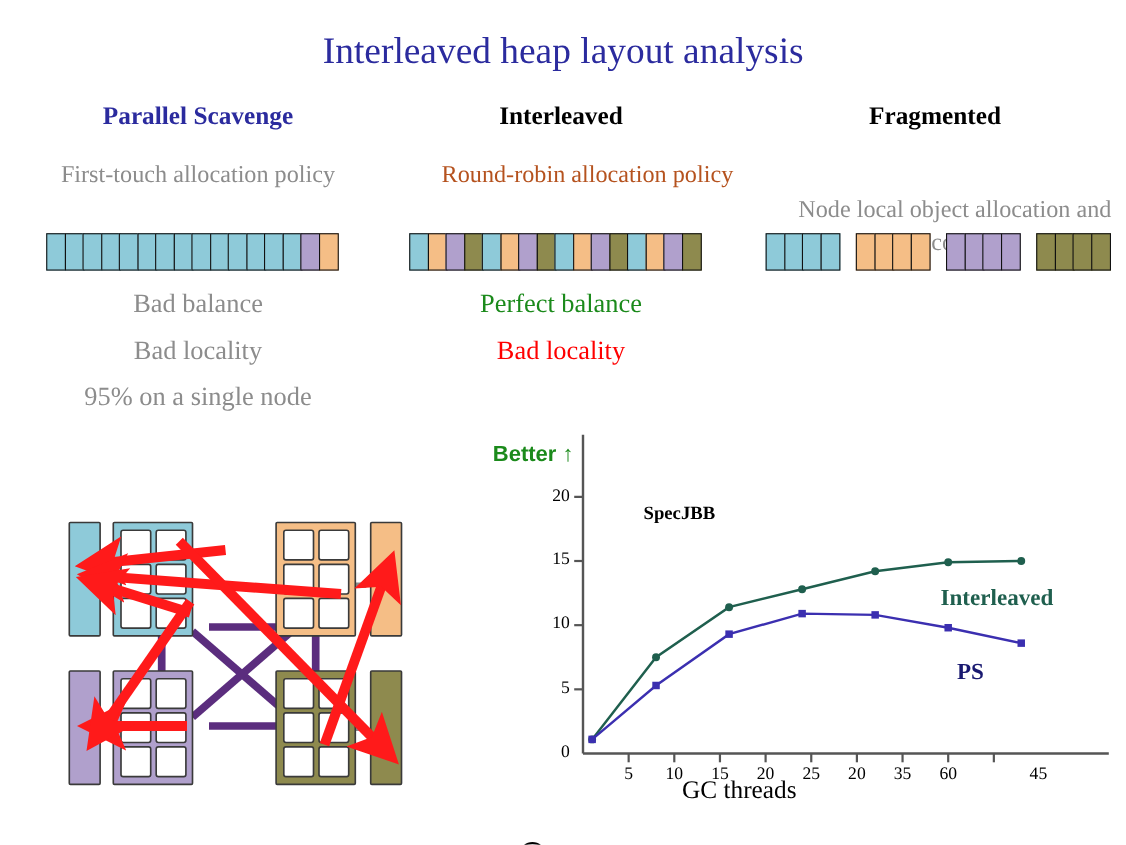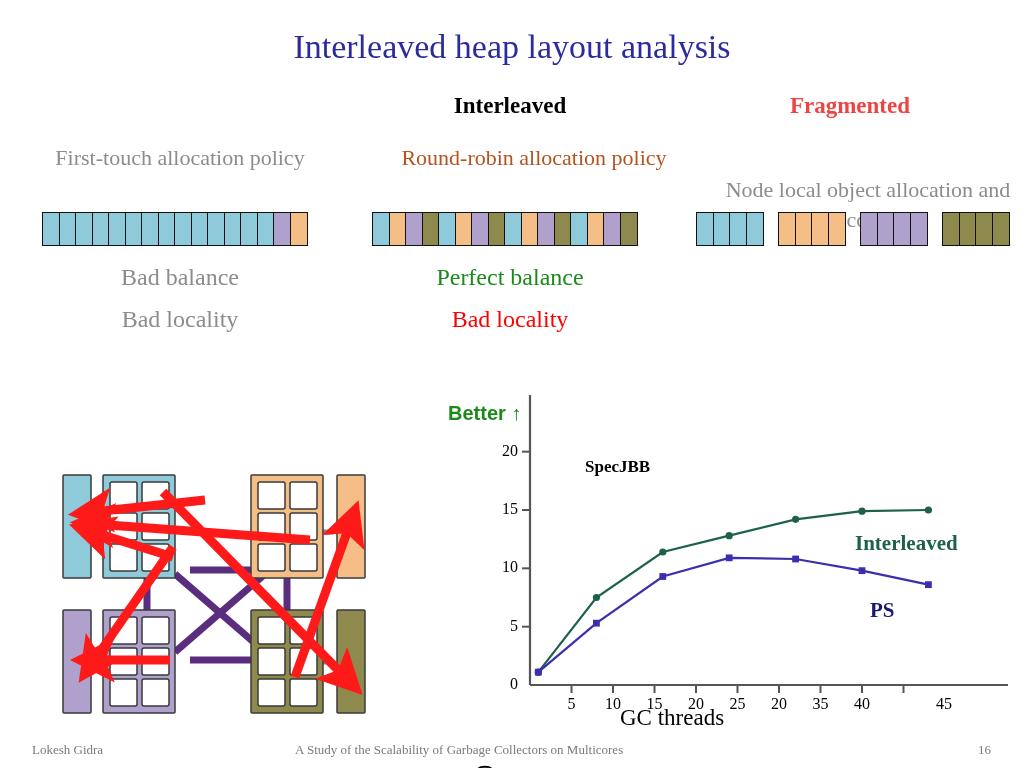--- a/index.html
+++ b/index.html
@@ -126,22 +126,23 @@
   #footer .f-center { position: absolute; left: 295px; top: 0; }
   #footer .f-page   { position: absolute; left: 978px; top: 0; }
 </style>
 </head>
 <body>
 
 <div class="slide">
 
   <div id="title" style="color: rgb(43, 43, 158);">Interleaved heap layout analysis</div>
 
+  <div class="col-head" id="head-ps" style="color: rgb(43, 43, 158);">Parallel Scavenge</div>
   <div class="col-head" id="head-int" style="color: rgb(0, 0, 0);">Interleaved</div>
-  <div class="col-head" id="head-frag" style="color: #ef4444;">Fragmented</div>
+  <div class="col-head" id="head-frag" style="color: #000000;">Fragmented</div>
 
   <div class="col-sub" id="sub-ps" style="color: rgb(140, 140, 140);">First-touch allocation policy</div>
   <div class="col-sub" id="sub-int" style="color: rgb(181, 82, 30); margin-left: 24px;">Round-robin allocation policy</div>
   <div class="col-sub" id="sub-frag" style="color: rgb(140, 140, 140);">Node local object allocation and copy</div>
 
   <div class="heap" id="heap-ps">
       <div class="grp" style="margin-right: 0px;">
         <div class="cell" style="background: rgb(142, 202, 217);"></div>
         <div class="cell" style="background: rgb(142, 202, 217);"></div>
         <div class="cell" style="background: rgb(142, 202, 217);"></div>
@@ -203,20 +204,21 @@
         <div class="cell" style="background: rgb(142, 138, 78);"></div>
         <div class="cell" style="background: rgb(142, 138, 78);"></div>
         <div class="cell" style="background: rgb(142, 138, 78);"></div>
         <div class="cell" style="background: rgb(142, 138, 78);"></div>
       </div>
     </div>
 
   <div class="bullets" id="bul-ps">
     <div class="l1" style="color: rgb(140, 140, 140);">Bad balance</div>
     <div class="l2" style="color: rgb(140, 140, 140);">Bad locality</div>
+    <div class="l3" style="color: rgb(140, 140, 140);">95% on a single node</div>
   </div>
   <div class="bullets" id="bul-int">
     <div class="l1" style="color: rgb(27, 138, 27);">Perfect balance</div>
     <div class="l2" style="color: rgb(255, 0, 0);">Bad locality</div>
   </div>
 
   <div id="numa">
     <svg width="340" height="275" viewBox="0 0 340 275" xmlns="http://www.w3.org/2000/svg">
       <defs>
         <marker id="redarrow" markerWidth="5" markerHeight="5" refX="2.2" refY="2.5" orient="auto" markerUnits="strokeWidth">
@@ -355,23 +357,18 @@
       <div class="tick-label" style="left: 486px; top: 558.333px; width: 32px; text-align: right;">10</div>
       <div class="tick-label" style="left: 486px; top: 500px; width: 32px; text-align: right;">15</div>
       <div class="tick-label" style="left: 486px; top: 441.667px; width: 32px; text-align: right;">20</div>
       <div class="tick-label" style="left: 555.5px; top: 695px; width: 32px;">5</div>
       <div class="tick-label" style="left: 597px; top: 695px; width: 32px;">10</div>
       <div class="tick-label" style="left: 638.5px; top: 695px; width: 32px;">15</div>
       <div class="tick-label" style="left: 680px; top: 695px; width: 32px;">20</div>
       <div class="tick-label" style="left: 721.5px; top: 695px; width: 32px;">25</div>
       <div class="tick-label" style="left: 763px; top: 695px; width: 32px;">20</div>
       <div class="tick-label" style="left: 804.5px; top: 695px; width: 32px;">35</div>
-      <div class="tick-label" style="left: 846px; top: 695px; width: 32px;">40</div>
+      <div class="tick-label" style="left: 846px; top: 695px; width: 32px;">60</div>
       <div class="tick-label" style="left: 928px; top: 695px; width: 32px;">45</div>
     </div>
 
-  <div id="footer">
-    <span class="f-author">Lokesh Gidra</span>
-    <span class="f-center">A Study of the Scalability of Garbage Collectors on Multicores</span>
-    <span class="f-page">16</span>
-  </div>
 
 </div>
 
 </body></html>

